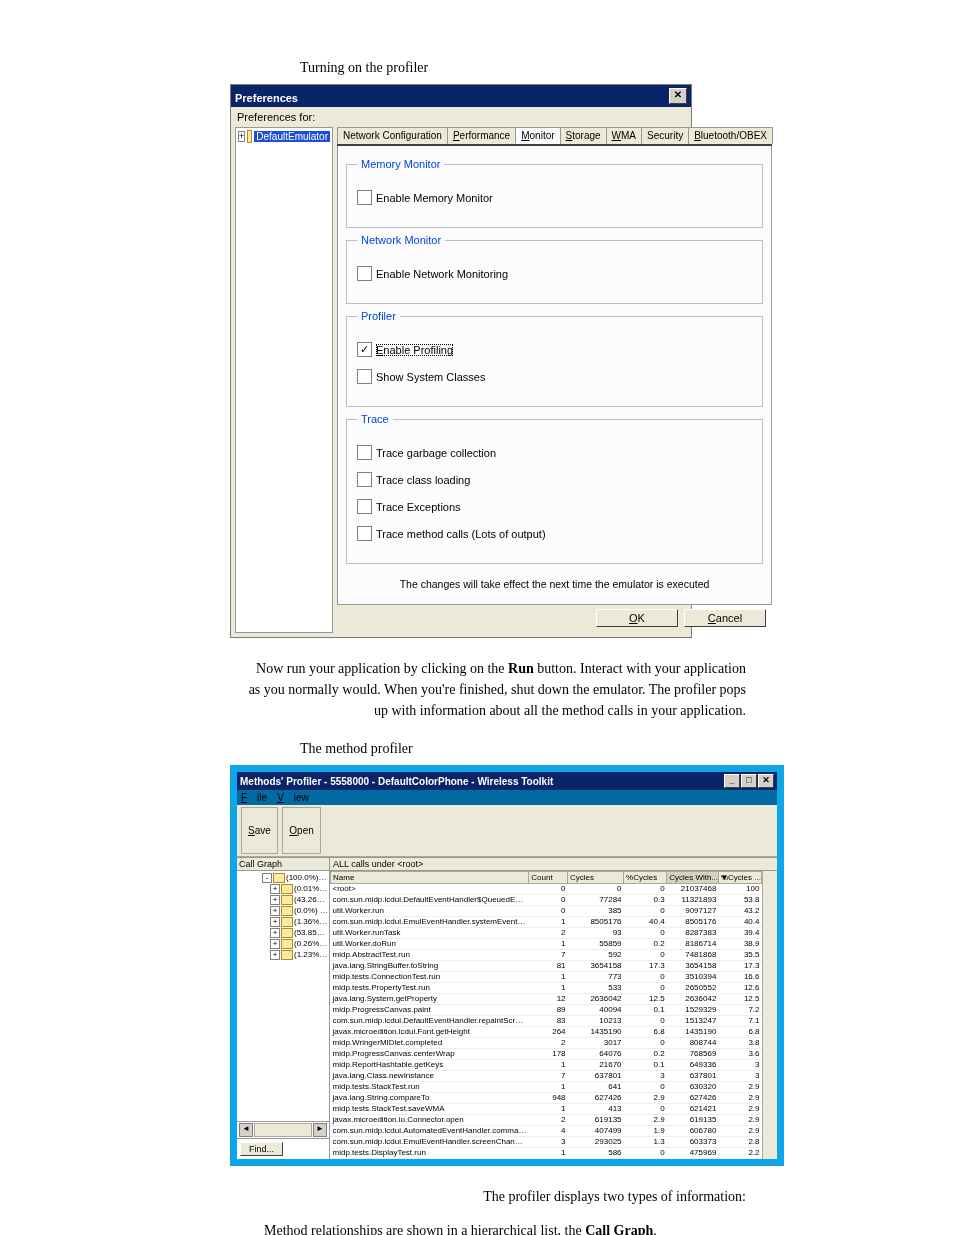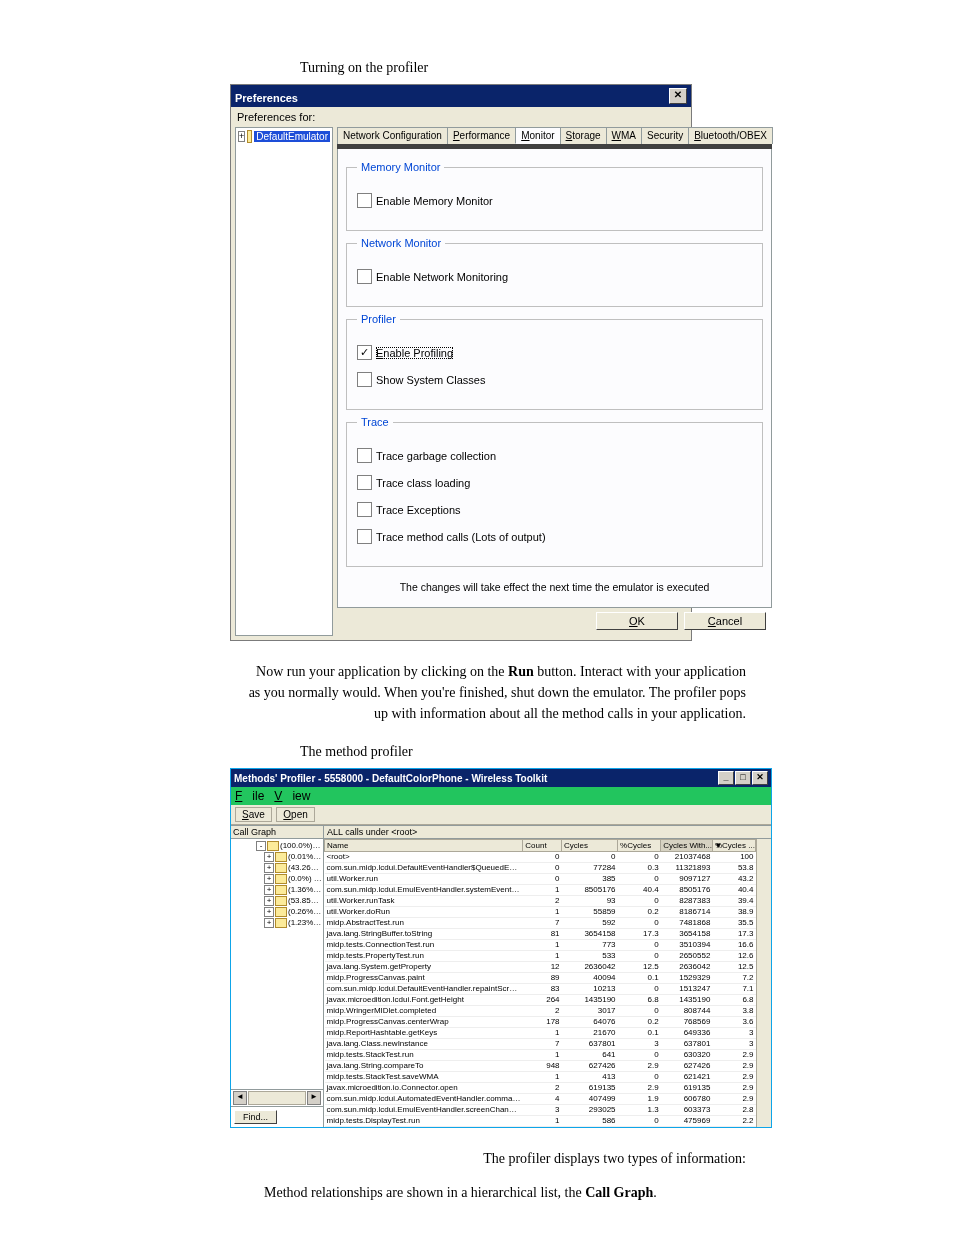--- a/index.html
+++ b/index.html
@@ -97,21 +97,21 @@
   .tree-folder {
     width:14px;height:11px;background:#fceb9a;border:1px solid #b08b2d;
   }
   .tree-sel {
     background:#1d4ed8;color:#fff;padding:0 2px;
   }
   .content-pane { flex:1; }
   .tabbar {
     display:flex;
     gap:0;
-    border-bottom:6px solid #404040;
+    border-bottom:3px solid #404040;
     font-size:10px;
     flex-wrap:nowrap;
     white-space:nowrap;
   }
   .tab {
     padding:2px 5px;
     border:1px solid #919b9c;
     border-bottom:none;
     background:#ece9d8;
     margin-right:-1px;
@@ -159,38 +159,38 @@
   }
   .dlg-btn {
     min-width:64px;padding:2px 8px;
     background:#ece9d8;border:1px solid #404040;
     border-top-color:#fff;border-left-color:#fff;
     font-size:11px;text-align:center;
   }
 
   
   .profiler {
-    border:1px solid #0ea5e9;
+    border:7px solid #0ea5e9;
     width:540px;
     font-family: Tahoma, Arial, sans-serif;
     font-size:9px;
     background:#ece9d8;
     margin:6px 0 20px -10px;
   }
   .p-titlebar {
     display:flex;align-items:center;justify-content:space-between;
     background:#0a246a;color:#fff;font-weight:bold;
     padding:2px 3px;font-size:10px;
   }
   .p-sysbtns{display:flex;gap:1px;}
   .p-sysbtn{width:14px;height:12px;background:#d4d0c8;border:1px solid #fff;border-right-color:#404040;border-bottom-color:#404040;font-size:9px;text-align:center;line-height:10px;color:#000;}
-  .p-menubar{padding:2px 4px;font-size:12px;background:#22c55e;}
+  .p-menubar{padding:2px 4px;font-size:10px;background:#0369a1;}
   .p-menubar span{margin-right:10px;}
   .p-toolbar{padding:2px 4px;background:#ece9d8;border-bottom:1px solid #aca899;}
-  .p-toolbtn{display:inline-block;padding:1px 6px;border:1px solid #aca899;background:#ece9d8;margin-right:2px;font-size:10px;}
+  .p-toolbtn{display:inline-block;padding:17px 6px;border:1px solid #aca899;background:#ece9d8;margin-right:2px;font-size:10px;}
   .p-body{display:flex;border-top:1px solid #919b9c;}
   .p-left{
     width:92px;border-right:1px solid #919b9c;background:#fff;
     display:flex;flex-direction:column;justify-content:space-between;
     font-size:8px;
   }
   .p-left-hdr{background:#ece9d8;border-bottom:1px solid #919b9c;padding:1px 2px;font-size:9px;}
   .p-tree{padding:1px;overflow:hidden;margin-left:24px;}
   .p-tree-row{white-space:nowrap;overflow:hidden;text-overflow:ellipsis;height:11px;line-height:11px;}
   .p-tree-row .sq{display:inline-block;width:8px;height:8px;border:1px solid #808080;font-size:8px;line-height:7px;text-align:center;margin-right:1px;vertical-align:middle;}

